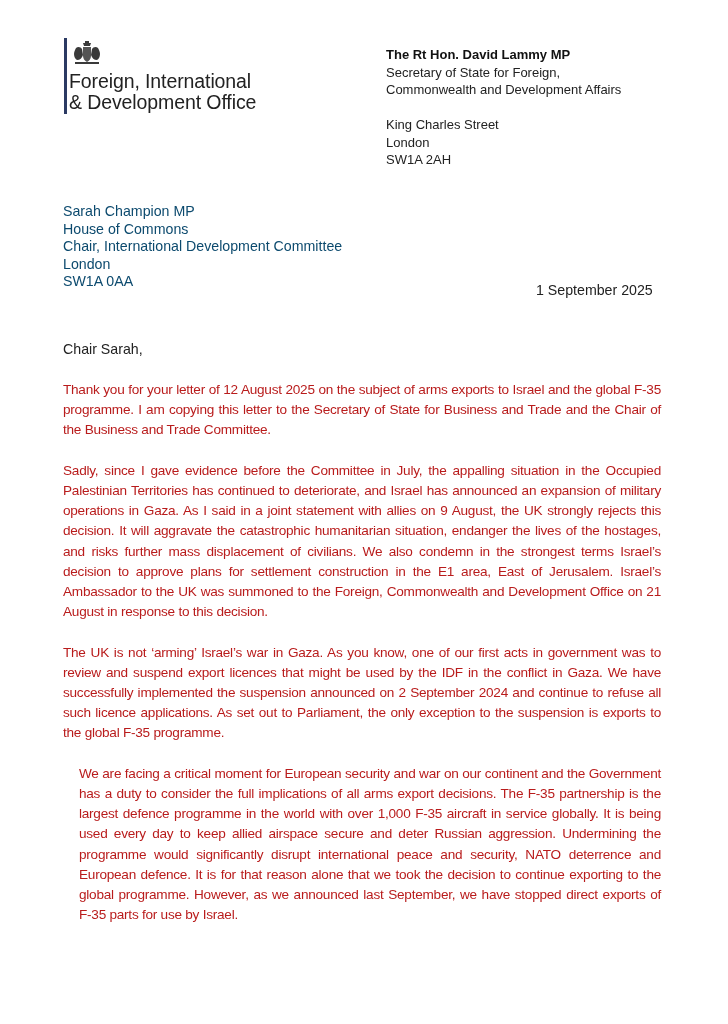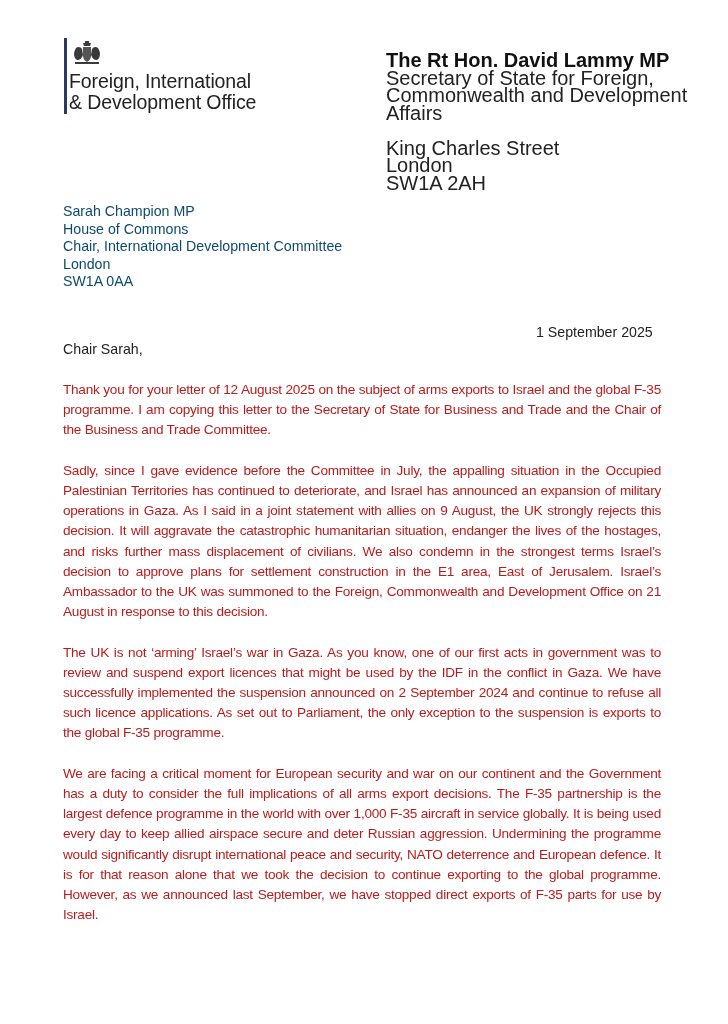--- a/index.html
+++ b/index.html
@@ -4,34 +4,34 @@
   <style>
     html, body { margin: 0; padding: 0; background: #ffffff; }
     body {
       width: 728px; height: 1024px; overflow: hidden; position: relative;
       font-family: "Liberation Sans", sans-serif; color: #1e1e1e;
     }
     .logo { position: absolute; left: 64px; top: 38px; }
     .logo-bar { position: absolute; left: 0; top: 0; width: 3px; height: 76px; background: #2b3a63; }
     .crest { position: absolute; left: 9px; top: 2px; width: 28px; height: 26px; }
     .logo-text { position: absolute; left: 5px; top: 33px; font-size: 19.5px; line-height: 21px; color: #222; white-space: nowrap; letter-spacing: -0.1px; }
-    .sender { position: absolute; left: 386px; top: 52px; font-size: 20px; line-height: 17.5px; color: #222; }
+    .sender { position: absolute; left: 386px; top: 46px; font-size: 13px; line-height: 17.5px; color: #222; }
     .sender .name { font-weight: bold; color: #111; }
     .sender .gap { height: 17.5px; }
     .recipient { position: absolute; left: 63px; top: 203px; font-size: 14.2px; line-height: 17.5px; color: #0c4a6e; }
-    .date { position: absolute; left: 536px; top: 282px; font-size: 14.2px; line-height: 17.5px; color: #222; margin-top: 42px; }
+    .date { position: absolute; left: 536px; top: 282px; font-size: 14.2px; line-height: 17.5px; color: #222; }
     .salutation { position: absolute; left: 63px; top: 341px; font-size: 14.2px; line-height: 17.5px; color: #222; }
     .body-text {
       position: absolute; left: 63px; top: 380px; width: 598px;
       font-family: "Liberation Sans Narrow", "Liberation Sans", sans-serif;
       font-size: 13.6px; line-height: 20.2px; color: #b91c1c;
       text-align: justify; letter-spacing: -0.25px;
     }
     .body-text p { margin: 0 0 20.2px 0; }
-    .body-text p:last-child { text-align-last: left; }
+    .body-text p:last-child { text-align-last: left; margin-left: 16px; }
   </style>
 </head>
 <body>
 
 <div class="logo">
   <div class="logo-bar" style="background: rgb(43, 58, 99);"></div>
   <svg class="crest" viewBox="0 0 28 26">
     <g fill="#3a3a3a">
       <path d="M12 1h4v2h-4z"></path>
       <path d="M10 3h8l-1 3h-6z"></path>

